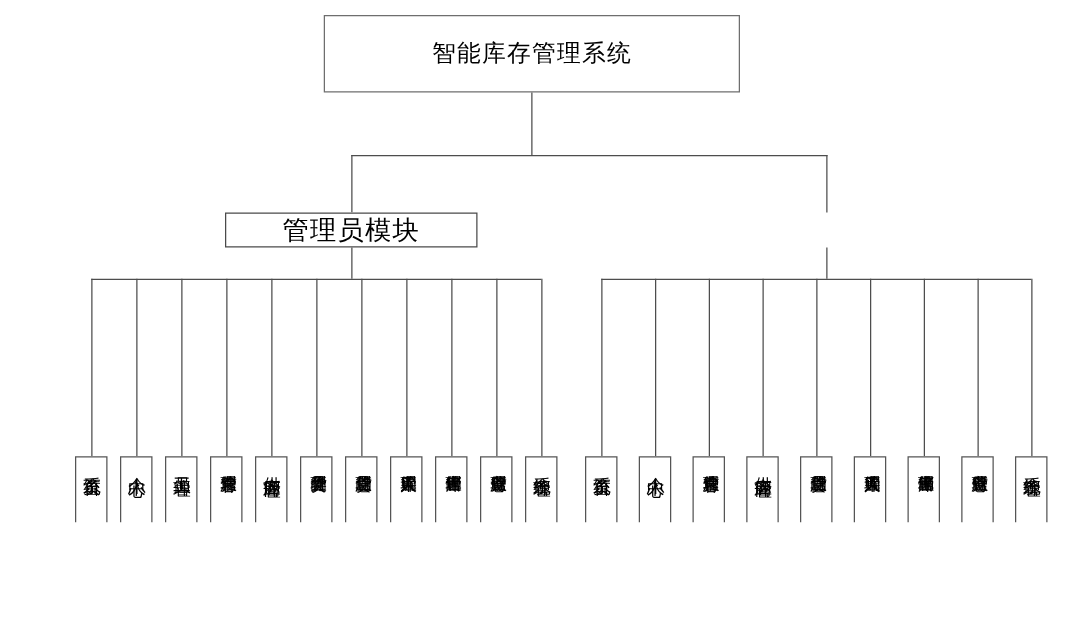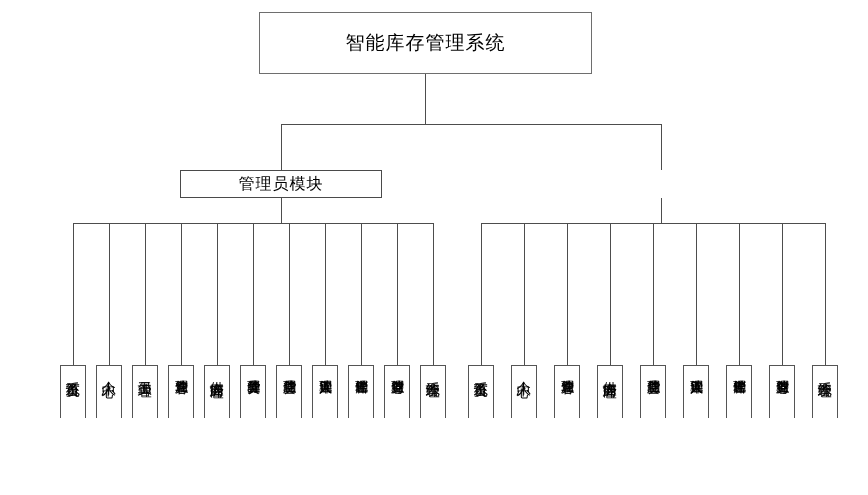--- a/index.html
+++ b/index.html
@@ -39,21 +39,21 @@
     height: 62px;
     border-color: #6e6e6e;
     font-size: 19px;
     letter-spacing: 1px;
   }
 
   
   .node.module {
     height: 28px;
     border-color: #4a4a4a;
-    font-size: 16px;
+    font-size: 21px;
     letter-spacing: 1px;
   }
   .node.module.admin {
     left: 180px;
     top: 170px;
     width: 202px;
   }
   .node.module.staff {
     left: 596px;
     top: 170px;

